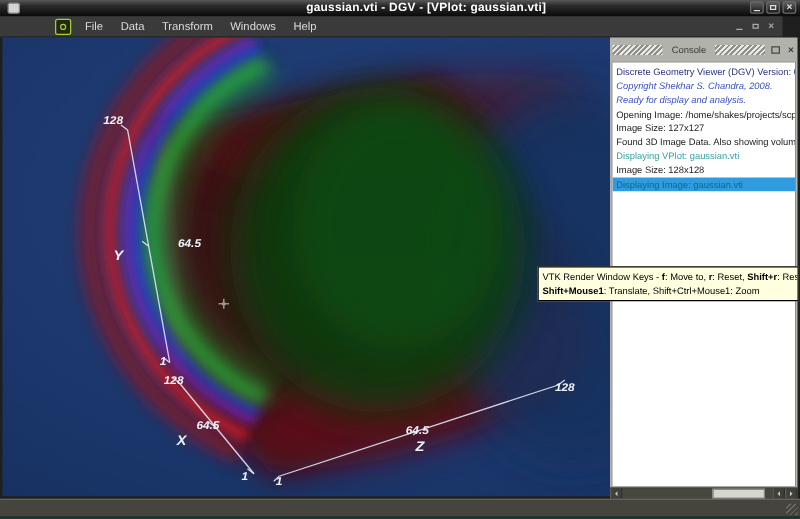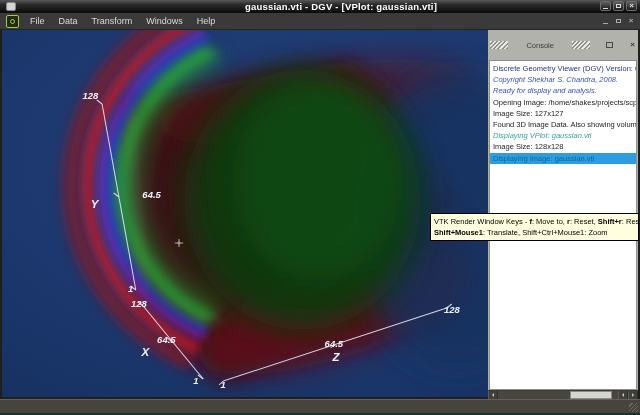--- a/index.html
+++ b/index.html
@@ -15,22 +15,22 @@
   .title-text{position:absolute;left:0;right:0;top:1px;text-align:center;color:#ffffff;
               font-size:9.5px;font-weight:bold;letter-spacing:.2px;padding-left:42px;}
   .win-btns{position:absolute;right:3px;top:1px;display:flex;gap:2px;}
   .wbtn{width:11px;height:10px;background:linear-gradient(#5d5d5d,#1c1c1c);border:1px solid #6d6d6d;
         border-radius:2px;display:flex;align-items:center;justify-content:center;}
   .g-min{width:5px;height:1px;background:#dcdcdc;margin-top:4px;}
   .g-max{width:5px;height:4px;border:1px solid #dcdcdc;}
   .g-x{color:#e2e2e2;font-size:8px;line-height:1;font-weight:bold;}
 
   
-  .menubar{position:absolute;left:0;top:13px;right:0;height:17px;background:#3a3a3a;
-           border-bottom:1px solid #242424;display:flex;align-items:center;}
+  .menubar{position:absolute;left:0;top:13px;right:14px;height:17px;background:#3a3a3a;
+           border-bottom:1px solid #242424;display:flex;align-items:center;padding-left:38px;}
   .app-badge{width:13px;height:13px;margin-left:6px;background:#212b13;border:1px solid #a6ce39;
              border-radius:2px;display:flex;align-items:center;justify-content:center;}
   .app-badge span{width:5px;height:5px;border:1.5px solid #a6ce39;border-radius:50%;}
   .menu-items{display:flex;margin-left:4px;}
   .menu-item{font-size:9px;color:#dcdcdc;padding:2px 7px;}
   .mdi-btns{margin-left:auto;margin-right:4px;display:flex;gap:3px;}
   .mbtn{width:10px;height:10px;display:flex;align-items:center;justify-content:center;}
   .g-min2{width:5px;height:1px;background:#ababab;margin-top:5px;}
   .g-rest{width:5px;height:4px;border:1px solid #ababab;}
   .g-x2{color:#ababab;font-size:8px;line-height:1;font-weight:bold;}
@@ -40,30 +40,30 @@
           background:radial-gradient(ellipse 120% 100% at 60% 35%, #24427c 0%, #1c386e 50%, #142d5b 100%);
           overflow:hidden;}
   .scene{position:absolute;inset:0;width:100%;height:100%;}
   .axes line,.axes path{stroke:#dde4f2;stroke-width:1;fill:none;opacity:.92;}
   .axlabel{fill:#eef2fa;font-size:9px;font-style:italic;font-weight:600;text-anchor:middle;}
   .axletter{font-size:11px;font-weight:bold;}
 
   
   .dock{position:absolute;left:488px;top:30px;width:150px;height:369px;background:#b2b2ac;
         display:flex;flex-direction:column;}
-  .dock-title{height:30px;display:flex;align-items:center;padding:0 2px;gap:16px;}
+  .dock-title{height:19px;display:flex;align-items:center;padding:0 2px;gap:5px;}
   .hatch{flex:1;height:8px;background:repeating-linear-gradient(135deg,#e9e9e5 0 1.5px,#8f8f89 1.5px 3px);}
   .dock-label{font-size:7.5px;color:#3c3c38;padding:0 2px;}
   .dock-float{width:7px;height:6px;border:1px solid #4a4a44;}
   .dock-close{font-size:8px;color:#3a3a34;font-weight:bold;line-height:1;padding:0 1px;}
   .dock-list{flex:1;background:#ffffff;border:1px solid #8e8e88;margin:0 1px;overflow:hidden;padding-top:2px;}
   .console-line{font-size:7.5px;line-height:11.2px;white-space:nowrap;padding-left:3px;color:#1c1c1c;}
   .console-line.header{color:#2a3580;}
   .console-line.notice{color:#3a50c0;font-style:italic;}
-  .console-line.teal{color:#3a9f9f;font-style:italic;}
+  .console-line.teal{color:#3a9f9f;}
   .console-line.selected{background:#2f9ce0;color:#0f6a86;}
 
   
   .hscroll{height:9px;background:#52524c;border-top:1px solid #3a3a36;display:flex;}
   .sb-btn{width:10px;height:100%;background:#403f3a;display:flex;align-items:center;justify-content:center;
           border-right:1px solid #2e2e2a;border-left:1px solid #5e5e56;}
   .tri-l{width:0;height:0;border:2.5px solid transparent;border-right-color:#c8c8c0;margin-left:-2px;}
   .tri-r{width:0;height:0;border:2.5px solid transparent;border-left-color:#c8c8c0;margin-right:-2px;}
   .sb-track{flex:1;position:relative;background:#47473f;}
   .sb-thumb{position:absolute;top:0;bottom:0;left:60%;width:35%;

